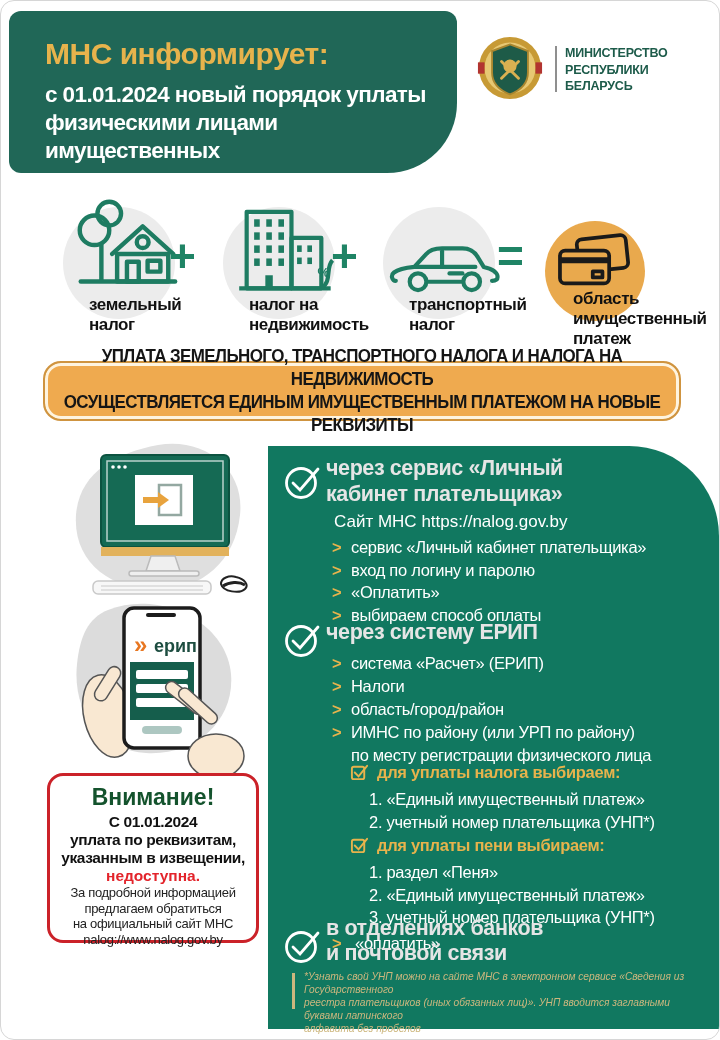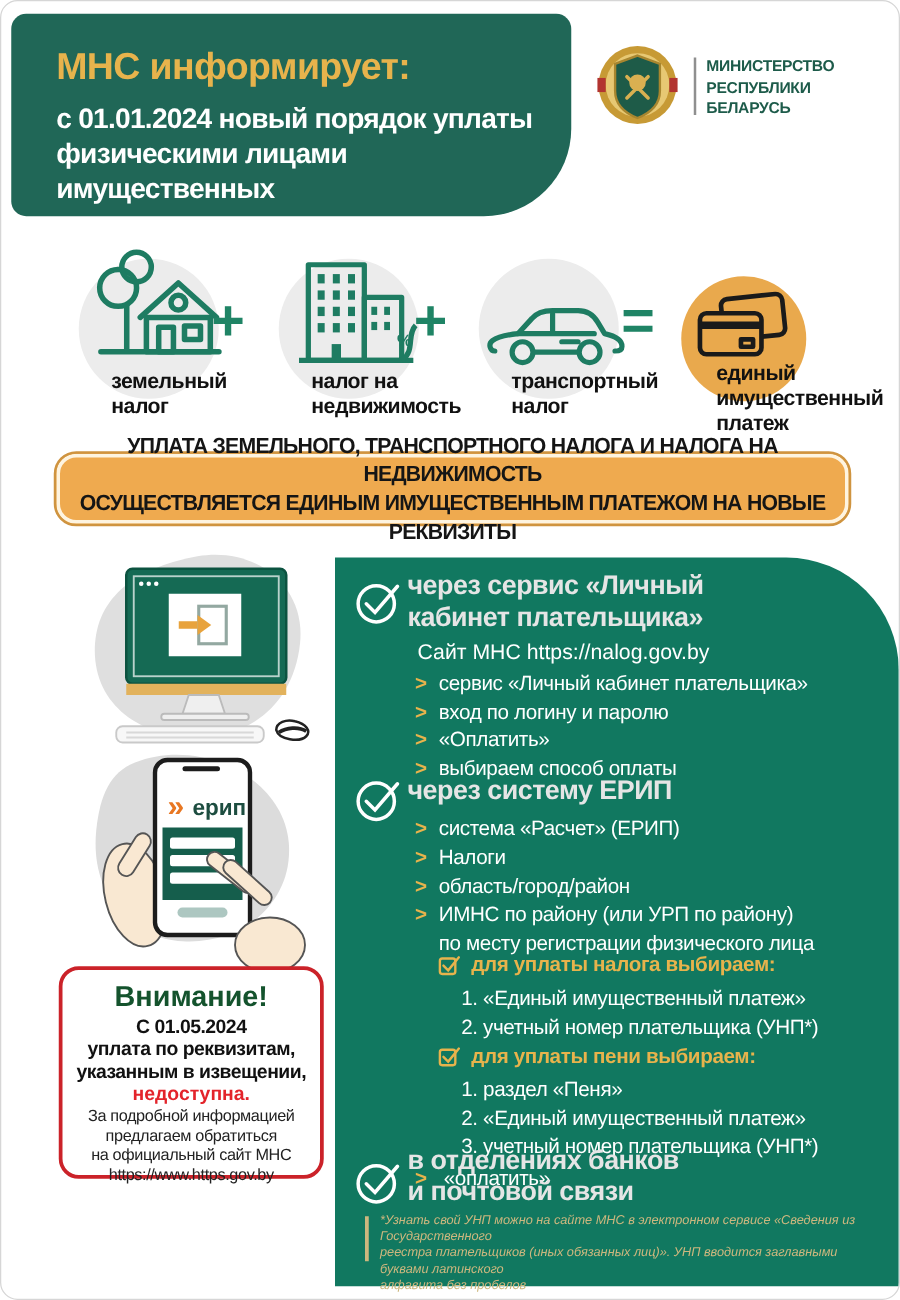--- a/index.html
+++ b/index.html
@@ -200,21 +200,21 @@
 
   <div class="circ orange" style="left:544px;top:220px;width:100px;height:100px;">
     <svg viewBox="0 0 110 80" style="left:9px;top:12px;width:82px;height:62px;" fill="none" stroke="#1a1a1a" stroke-width="5" stroke-linejoin="round">
       <rect x="32" y="4" width="66" height="44" rx="7" transform="rotate(-6 65 26)"></rect>
       <rect x="8" y="22" width="66" height="44" rx="7" fill="#e9a94d"></rect>
       <line x1="8" y1="35" x2="74" y2="35" stroke-width="8"></line>
       <rect x="52" y="50" width="13" height="8"></rect>
     </svg>
   </div>
   <div class="eq-label" style="left:572px;top:288px;">
-    <div>единый</div>
+    <div>область</div>
     <div>имущественный</div>
     <div>платеж</div>
   </div>
 
   <div class="banner">
     <div class="banner-text">
       <div>УПЛАТА ЗЕМЕЛЬНОГО, ТРАНСПОРТНОГО НАЛОГА И НАЛОГА НА НЕДВИЖИМОСТЬ</div>
       <div>ОСУЩЕСТВЛЯЕТСЯ ЕДИНЫМ ИМУЩЕСТВЕННЫМ ПЛАТЕЖОМ НА НОВЫЕ РЕКВИЗИТЫ</div>
     </div>
   </div>
@@ -253,28 +253,28 @@
     <rect x="90" y="88" width="52" height="9" rx="2" fill="#fff"></rect>
     <rect x="90" y="102" width="52" height="9" rx="2" fill="#fff"></rect>
     <rect x="96" y="130" width="40" height="8" rx="4" fill="#155e4c" opacity="0.35"></rect>
     <ellipse cx="170" cy="160" rx="28" ry="22" fill="#f9e8d2" stroke="#555" stroke-width="1.5"></ellipse>
     <rect x="116" y="96" width="46" height="12" rx="6" transform="rotate(38 139 102)" fill="#f9e8d2" stroke="#555" stroke-width="1.5"></rect>
     <rect x="128" y="104" width="48" height="12" rx="6" transform="rotate(42 152 110)" fill="#f9e8d2" stroke="#555" stroke-width="1.5"></rect>
   </svg>
 
   <div class="attention">
     <div class="att-title">Внимание!</div>
-    <div class="att-bold">С 01.05.2024</div>
+    <div class="att-bold">С 01.01.2024</div>
     <div class="att-bold">уплата по реквизитам,</div>
     <div class="att-bold">указанным в извещении,</div>
     <div class="att-red">недоступна.</div>
     <div class="att-small">За подробной информацией</div>
     <div class="att-small">предлагаем обратиться</div>
     <div class="att-small">на официальный сайт МНС</div>
-    <div class="att-small">https://www.https.gov.by</div>
+    <div class="att-small">nalog://www.nalog.gov.by</div>
   </div>
 
 
   <div class="gpanel">
 
     <svg class="gp" style="left:14px;top:14px;width:42px;height:42px;" viewBox="0 0 42 42" fill="none" stroke="#fff" stroke-width="2.8" stroke-linecap="round">
       <circle cx="19" cy="23" r="14.5"></circle>
       <polyline points="11,23 18,30 36,9"></polyline>
     </svg>
     <div class="gp gp-heading" style="left:58px;top:9px;">

